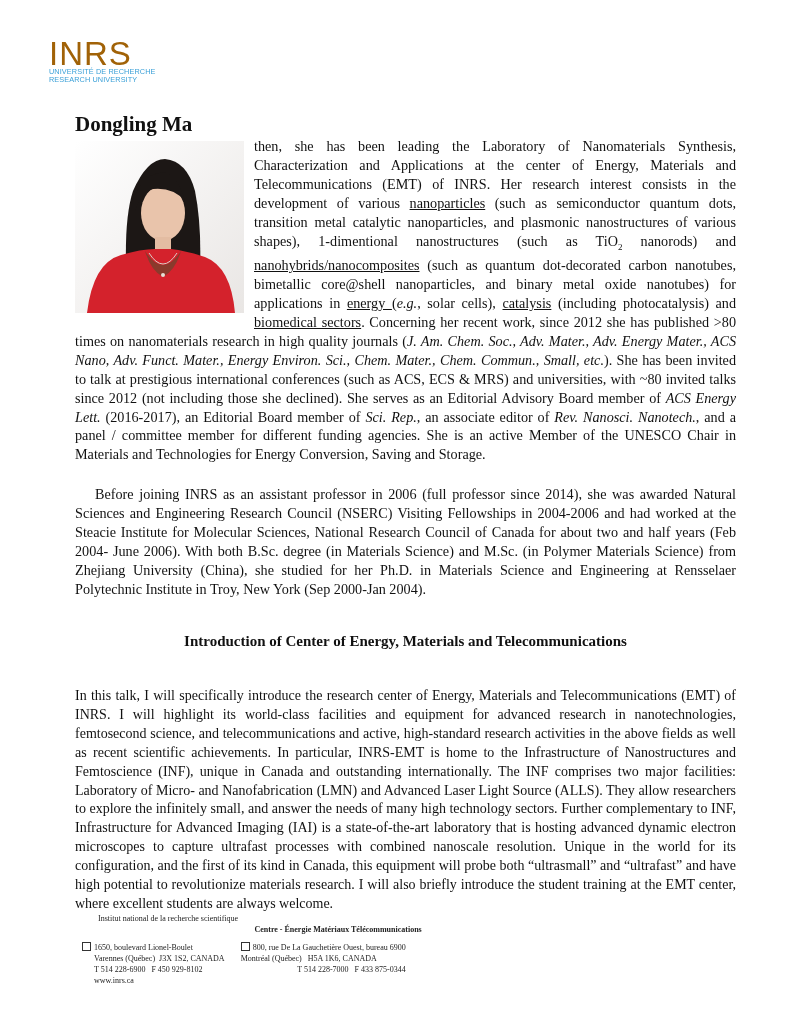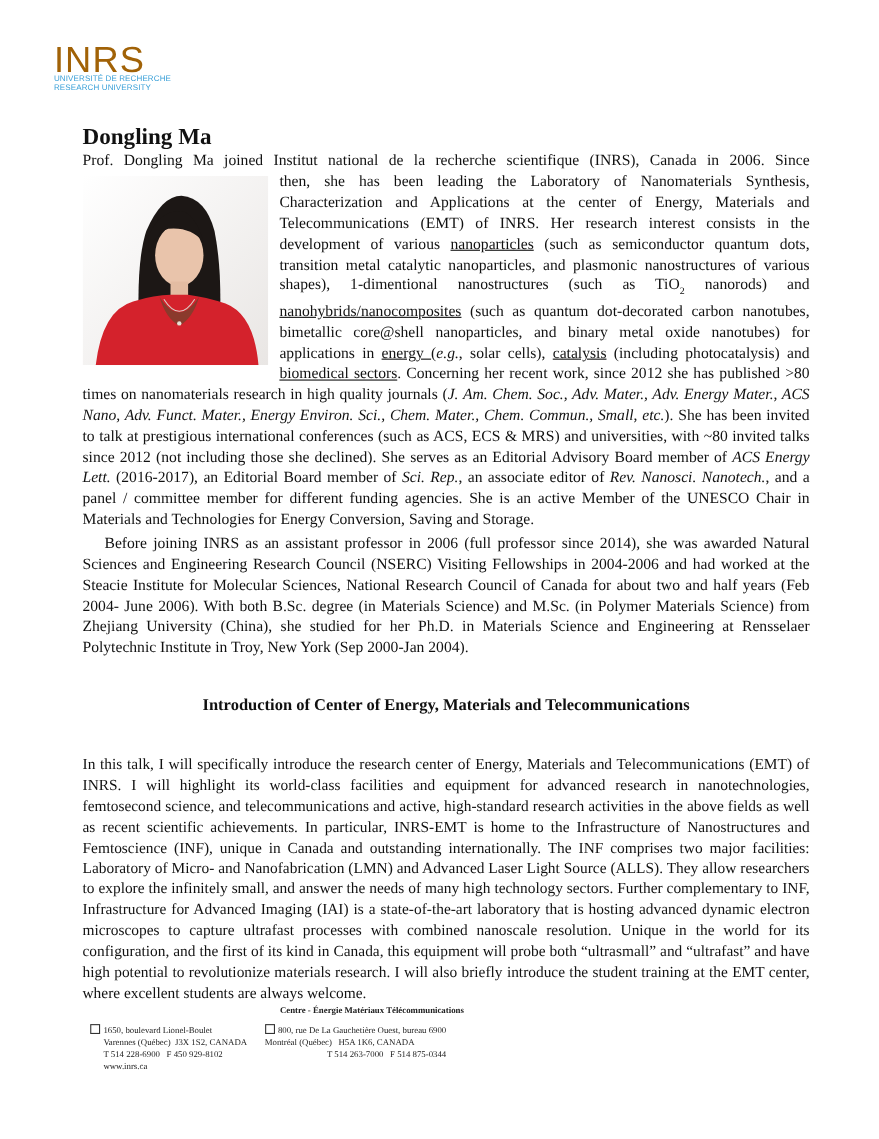--- a/index.html
+++ b/index.html
@@ -31,21 +31,20 @@
 
 <div class="logo">
   <div class="logo-main">INRS</div>
   <div class="logo-sub">UNIVERSITÉ DE RECHERCHE</div>
   <div class="logo-sub">RESEARCH UNIVERSITY</div>
 </div>
 
 <div class="name">Dongling Ma</div>
 
 <div class="bio">
-  <div class="first-line">Prof. Dongling Ma joined Institut national de la recherche scientifique (INRS), Canada in 2006. Since</div>
   <div class="photo" title="Portrait of Dongling Ma">
     <svg width="169" height="172" viewBox="0 0 169 172">
       <defs>
         <linearGradient id="bg" x1="0" y1="0" x2="1" y2="1">
           <stop offset="0" stop-color="#ffffff"></stop>
           <stop offset="1" stop-color="#e9e6e4"></stop>
         </linearGradient>
       </defs>
       <rect width="169" height="172" fill="url(#bg)"></rect>
       <path d="M52 150 Q48 80 58 50 Q72 18 90 18 Q112 20 120 50 Q128 90 124 150 Z" fill="#1c1715"></path>
@@ -61,27 +60,28 @@
   <span>then, she has been leading the Laboratory of Nanomaterials Synthesis, Characterization and Applications at the center of Energy, Materials and Telecommunications (EMT) of INRS. Her research interest consists in the development of various </span><u>nanoparticles</u><span> (such as semiconductor quantum dots, transition metal catalytic nanoparticles, and plasmonic nanostructures of various shapes), 1-dimentional nanostructures (such as TiO</span><sub style="font-size:9px;">2</sub><span> nanorods) and </span><u>nanohybrids/nanocomposites</u><span> (such as quantum dot-decorated carbon nanotubes, bimetallic core@shell nanoparticles, and binary metal oxide nanotubes) for applications in </span><u>energy </u><span>(</span><i>e.g.</i><span>, solar cells), </span><u>catalysis</u><span> (including photocatalysis) and </span><u>biomedical sectors</u><span>. Concerning her recent work, since 2012 she has published &gt;80 times on nanomaterials research in high quality journals (</span><i>J. Am. Chem. Soc., Adv. Mater., Adv. Energy Mater., ACS Nano, Adv. Funct. Mater., Energy Environ. Sci., Chem. Mater., Chem. Commun., Small, etc.</i><span>). She has been invited to talk at prestigious international conferences (such as ACS, ECS &amp; MRS) and universities, with ~80 invited talks since 2012 (not including those she declined). She serves as an Editorial Advisory Board member of </span><i>ACS Energy Lett.</i><span> (2016-2017), an Editorial Board member of </span><i>Sci. Rep.</i><span>, an associate editor of </span><i>Rev. Nanosci. Nanotech.</i><span>, and a panel / committee member for different funding agencies. She is an active Member of the UNESCO Chair in Materials and Technologies for Energy Conversion, Saving and Storage.</span>
 </div>
 
 <div class="p2">Before joining INRS as an assistant professor in 2006 (full professor since 2014), she was awarded Natural Sciences and Engineering Research Council (NSERC) Visiting Fellowships in 2004-2006 and had worked at the Steacie Institute for Molecular Sciences, National Research Council of Canada for about two and half years (Feb 2004- June 2006). With both B.Sc. degree (in Materials Science) and M.Sc. (in Polymer Materials Science) from Zhejiang University (China), she studied for her Ph.D. in Materials Science and Engineering at Rensselaer Polytechnic Institute in Troy, New York (Sep 2000-Jan 2004).</div>
 
 <div class="h2">Introduction of Center of Energy, Materials and Telecommunications</div>
 
 <div class="p3">In this talk, I will specifically introduce the research center of Energy, Materials and Telecommunications (EMT) of INRS. I will highlight its world-class facilities and equipment for advanced research in nanotechnologies, femtosecond science, and telecommunications and active, high-standard research activities in the above fields as well as recent scientific achievements. In particular, INRS-EMT is home to the Infrastructure of Nanostructures and Femtoscience (INF), unique in Canada and outstanding internationally. The INF comprises two major facilities: Laboratory of Micro- and Nanofabrication (LMN) and Advanced Laser Light Source (ALLS). They allow researchers to explore the infinitely small, and answer the needs of many high technology sectors. Further complementary to INF, Infrastructure for Advanced Imaging (IAI) is a state-of-the-art laboratory that is hosting advanced dynamic electron microscopes to capture ultrafast processes with combined nanoscale resolution. Unique in the world for its configuration, and the first of its kind in Canada, this equipment will probe both “ultrasmall” and “ultrafast” and have high potential to revolutionize materials research. I will also briefly introduce the student training at the EMT center, where excellent students are always welcome.</div>
 
 <div class="footer">
+  <div class="f-inst">Institut national de la recherche scientifique</div>
   <div class="f-center">Centre - Énergie Matériaux Télécommunications</div>
   <div class="addr">
     <div class="addr-col">
       <div><span class="box"></span><span>1650, boulevard Lionel-Boulet</span></div>
       <div class="indent line">Varennes (Québec)  J3X 1S2, CANADA</div>
       <div class="indent line">T 514 228-6900   F 450 929-8102</div>
       <div class="indent">www.inrs.ca</div>
     </div>
     <div class="addr-col">
       <div><span class="box"></span><span>800, rue De La Gauchetière Ouest, bureau 6900</span></div>
       <div class="line">Montréal (Québec)   H5A 1K6, CANADA</div>
-      <div class="right line">T 514 263-7000   F 514 875-0344</div>
+      <div class="right line">T 514 228-7000   F 433 875-0344</div>
     </div>
   </div>
 </div>
 
 </body></html>

